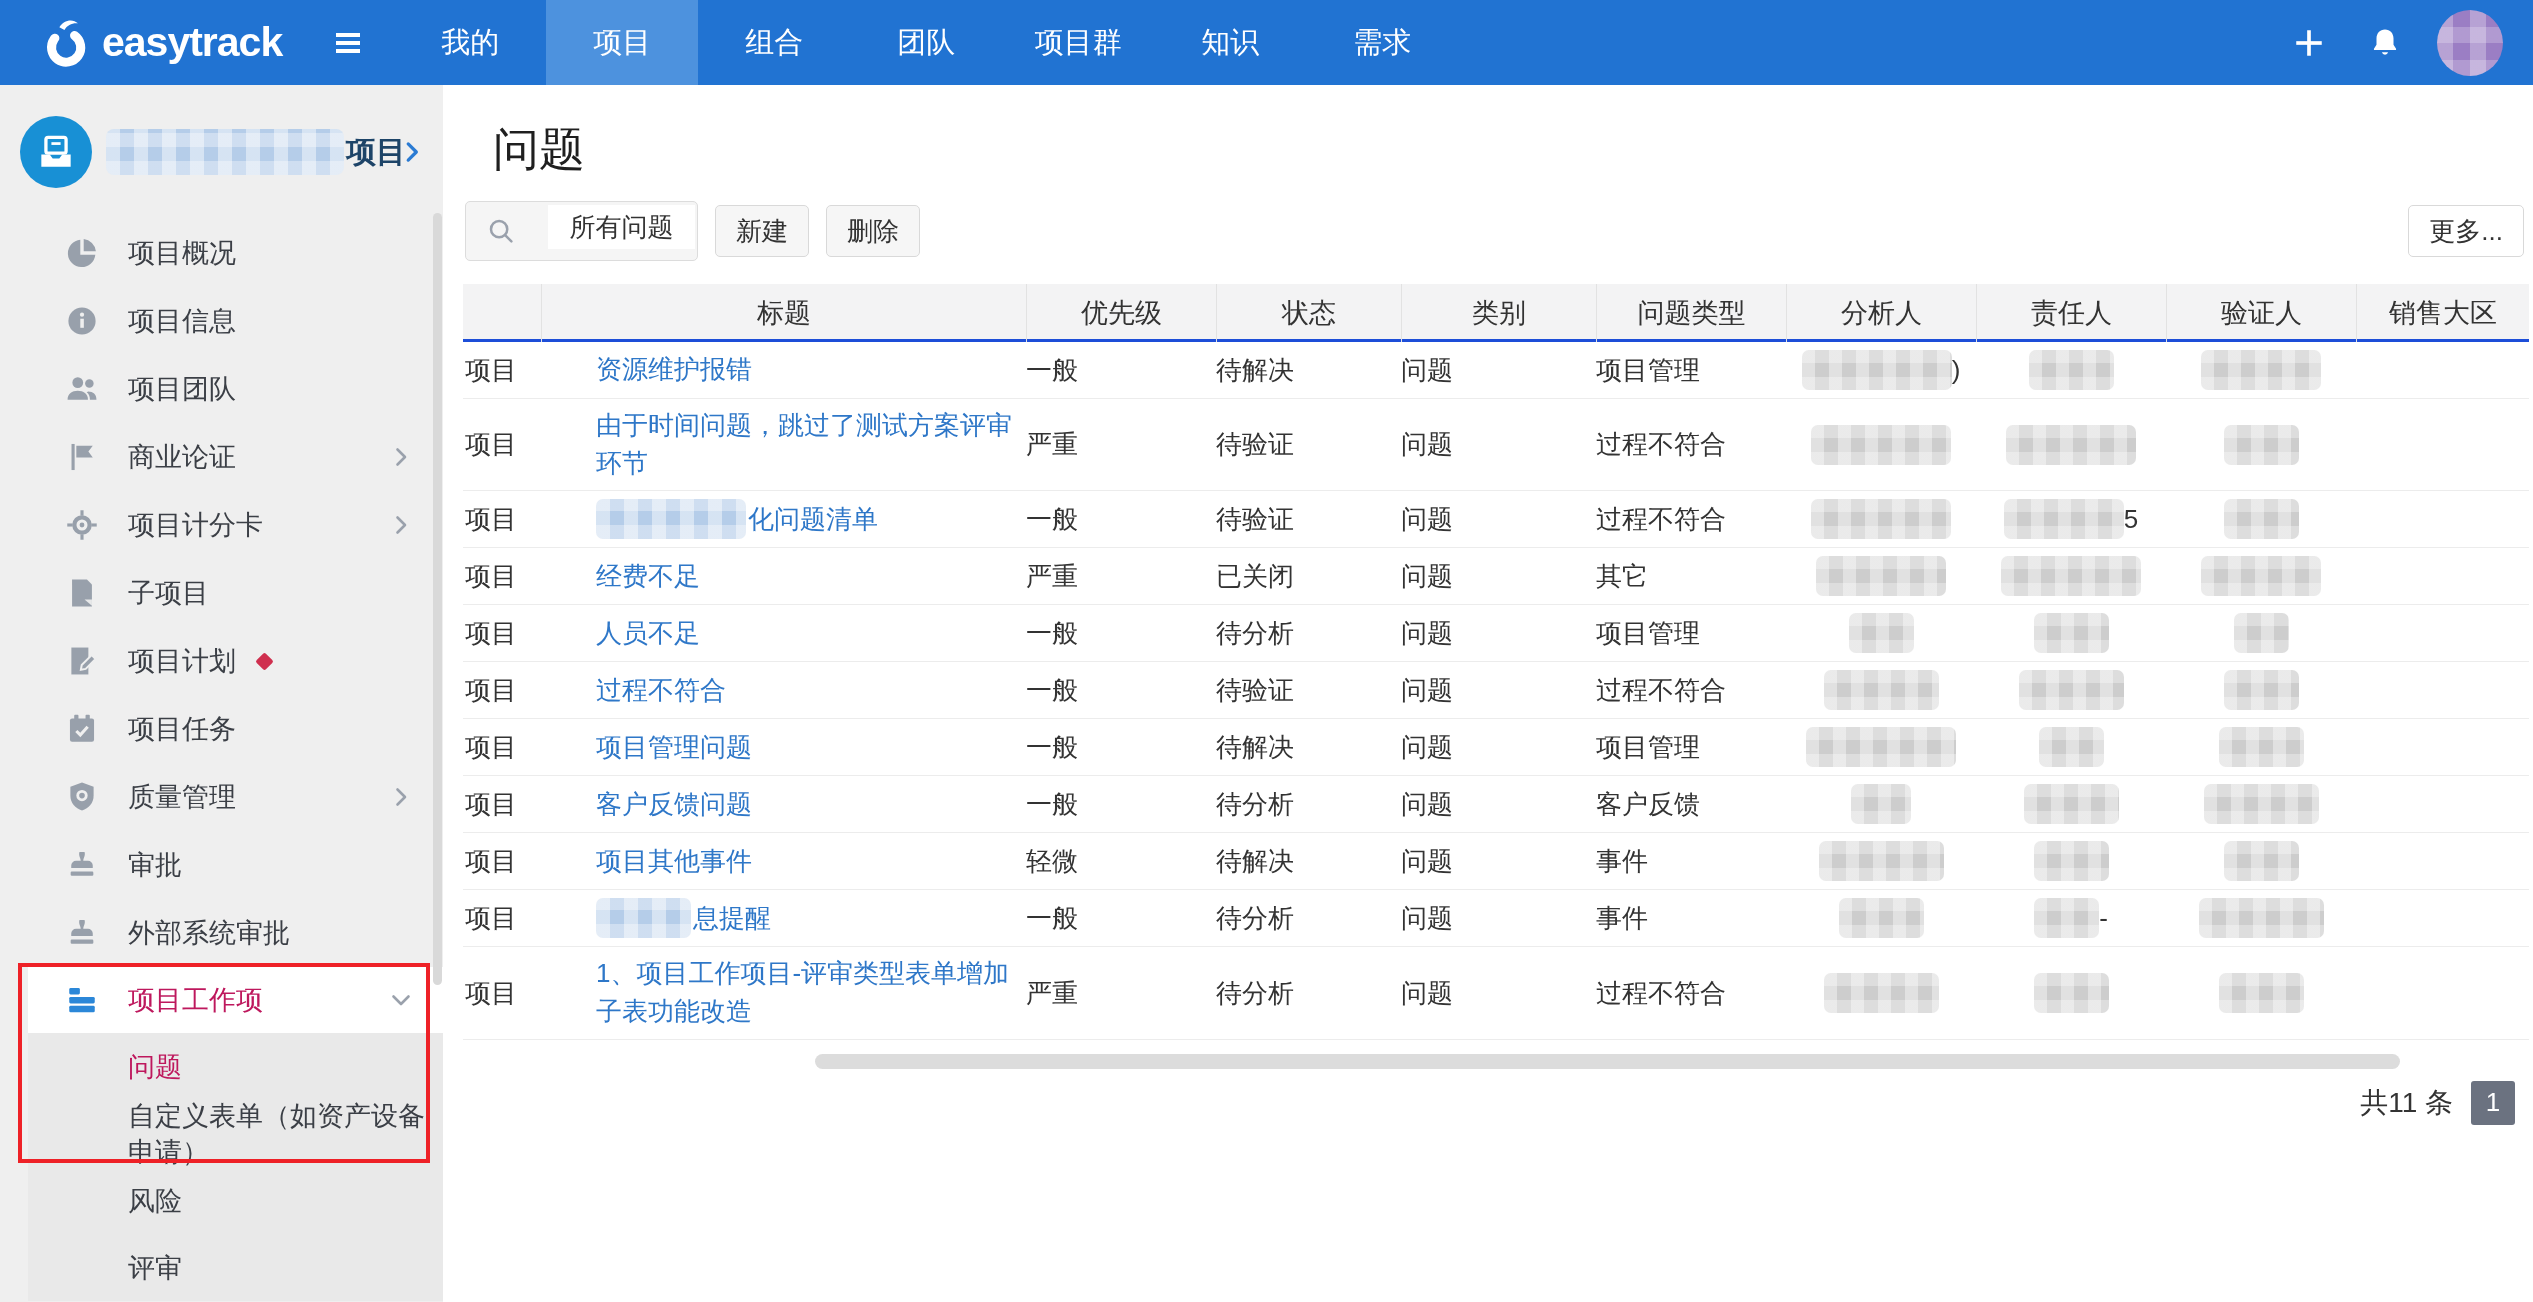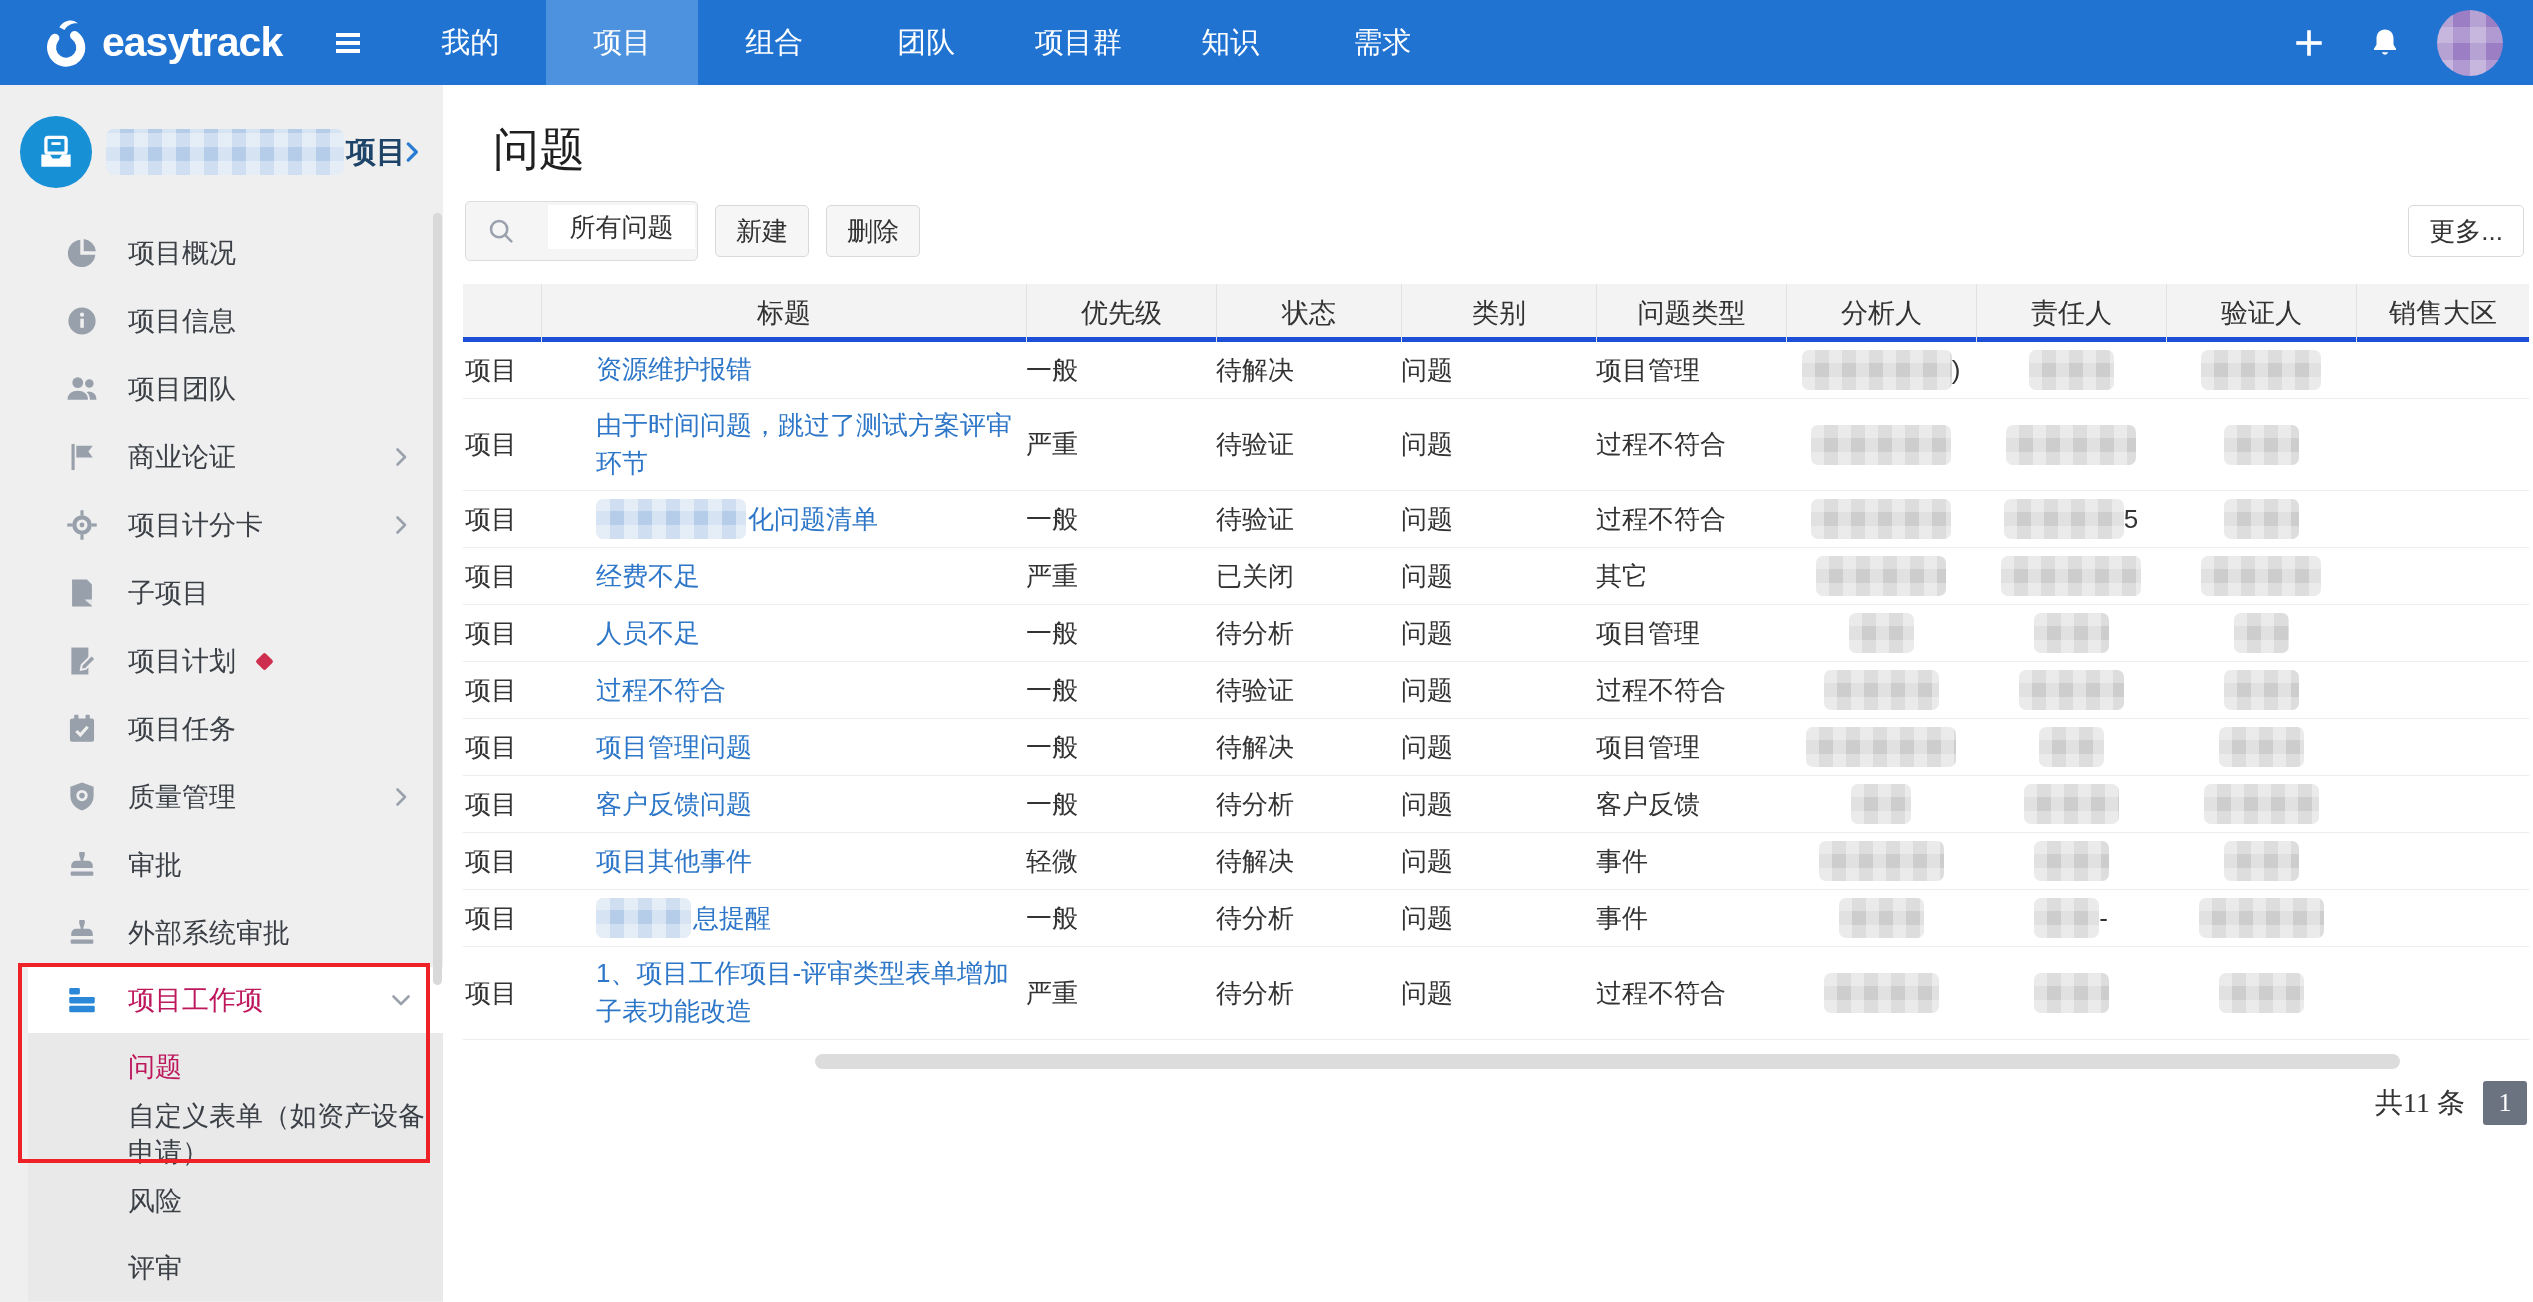--- a/index.html
+++ b/index.html
@@ -62,21 +62,21 @@
   .search-group .sicon svg { width:30px; height:30px; }
   .filter-field { position:absolute; left:82px; top:3px; width:147px; height:44px; background:#fff; border:none; outline:none;
                   font-size:26px; color:#333; text-align:center; font-family:inherit; }
   .btn { height:52px; padding:0 20px; margin-left:17px; background:#f6f6f6; border:1px solid #d9d9d9; border-radius:5px;
          font-size:26px; color:#333; cursor:pointer; font-family:inherit; }
   .btn-more { position:absolute; right:9px; margin:0; background:#fff; }
 
   
   .tbl { margin:27px 0 0 20px; width:2066px; }
   .trow { display:grid; grid-template-columns:78px 485px 190px 185px 195px 190px 190px 190px 190px 173px; align-items:center; }
-  .thead { background:#f3f3f4; height:58px; border-bottom:5px solid #1d4ed8;text-align:right; }
+  .thead { background:#f3f3f4; height:58px; border-bottom:3px solid #1d4ed8;text-align:right; }
   .thead > div { height:58px; display:flex; align-items:center; justify-content:center; font-size:27px; color:#333; border-left:1px solid #e2e2e2; }
   .thead > div:first-child { border-left:none; }
   .tbody-row { min-height:57px; border-bottom:1px solid #ececec; font-size:26px; }
   .cell-c { text-align:left; }
   .cell-proj { padding-left:2px; color:#333; }
   .cell-title { padding:8px 10px 8px 55px; line-height:1.45; display:flex; align-items:center; flex-wrap:wrap; }
   .issue-link { color:#2e77c8; text-decoration:none; cursor:pointer; }
   .blur { background-image:
             repeating-linear-gradient(90deg, rgba(255,255,255,.4) 0 13px, rgba(0,0,0,0) 13px 27px),
             repeating-linear-gradient(0deg, rgba(255,255,255,.32) 0 13px, rgba(0,0,0,0) 13px 27px),
@@ -84,21 +84,21 @@
           border-radius:7px; }
   .blur.bluish { background-image:
             repeating-linear-gradient(90deg, rgba(255,255,255,.45) 0 14px, rgba(0,0,0,0) 14px 28px),
             repeating-linear-gradient(0deg, rgba(255,255,255,.35) 0 14px, rgba(0,0,0,0) 14px 28px),
             linear-gradient(#b5cde9,#b5cde9); }
   .cell-person { display:flex; align-items:center; justify-content:center; }
   .person-blur { height:40px; border-radius:7px; }
   .title-blur { height:40px; border-radius:7px; display:inline-block; vertical-align:middle; margin-right:2px; }
 
   .hscroll { position:relative; margin:14px 0 0 372px; width:1585px; height:15px; background:#dcdcdc; border-radius:8px; cursor:pointer; }
-  .tfooter { margin-top:12px; padding-right:6px; display:flex; align-items:center; justify-content:flex-end;font-family:Liberation Serif, serif; }
+  .tfooter { margin-top:12px; padding-right:18px; display:flex; align-items:center; justify-content:flex-end; }
   .total-text { font-size:28px; color:#333; }
   .page-badge { width:44px; height:44px; margin-left:18px; background:var(--badge,#6b7280); color:#fff; font-size:26px;
                 display:flex; align-items:center; justify-content:center; border-radius:3px; cursor:pointer; }
 </style>
 </head>
 <body>
 
 <div id="page">
 
   <div class="topbar">

